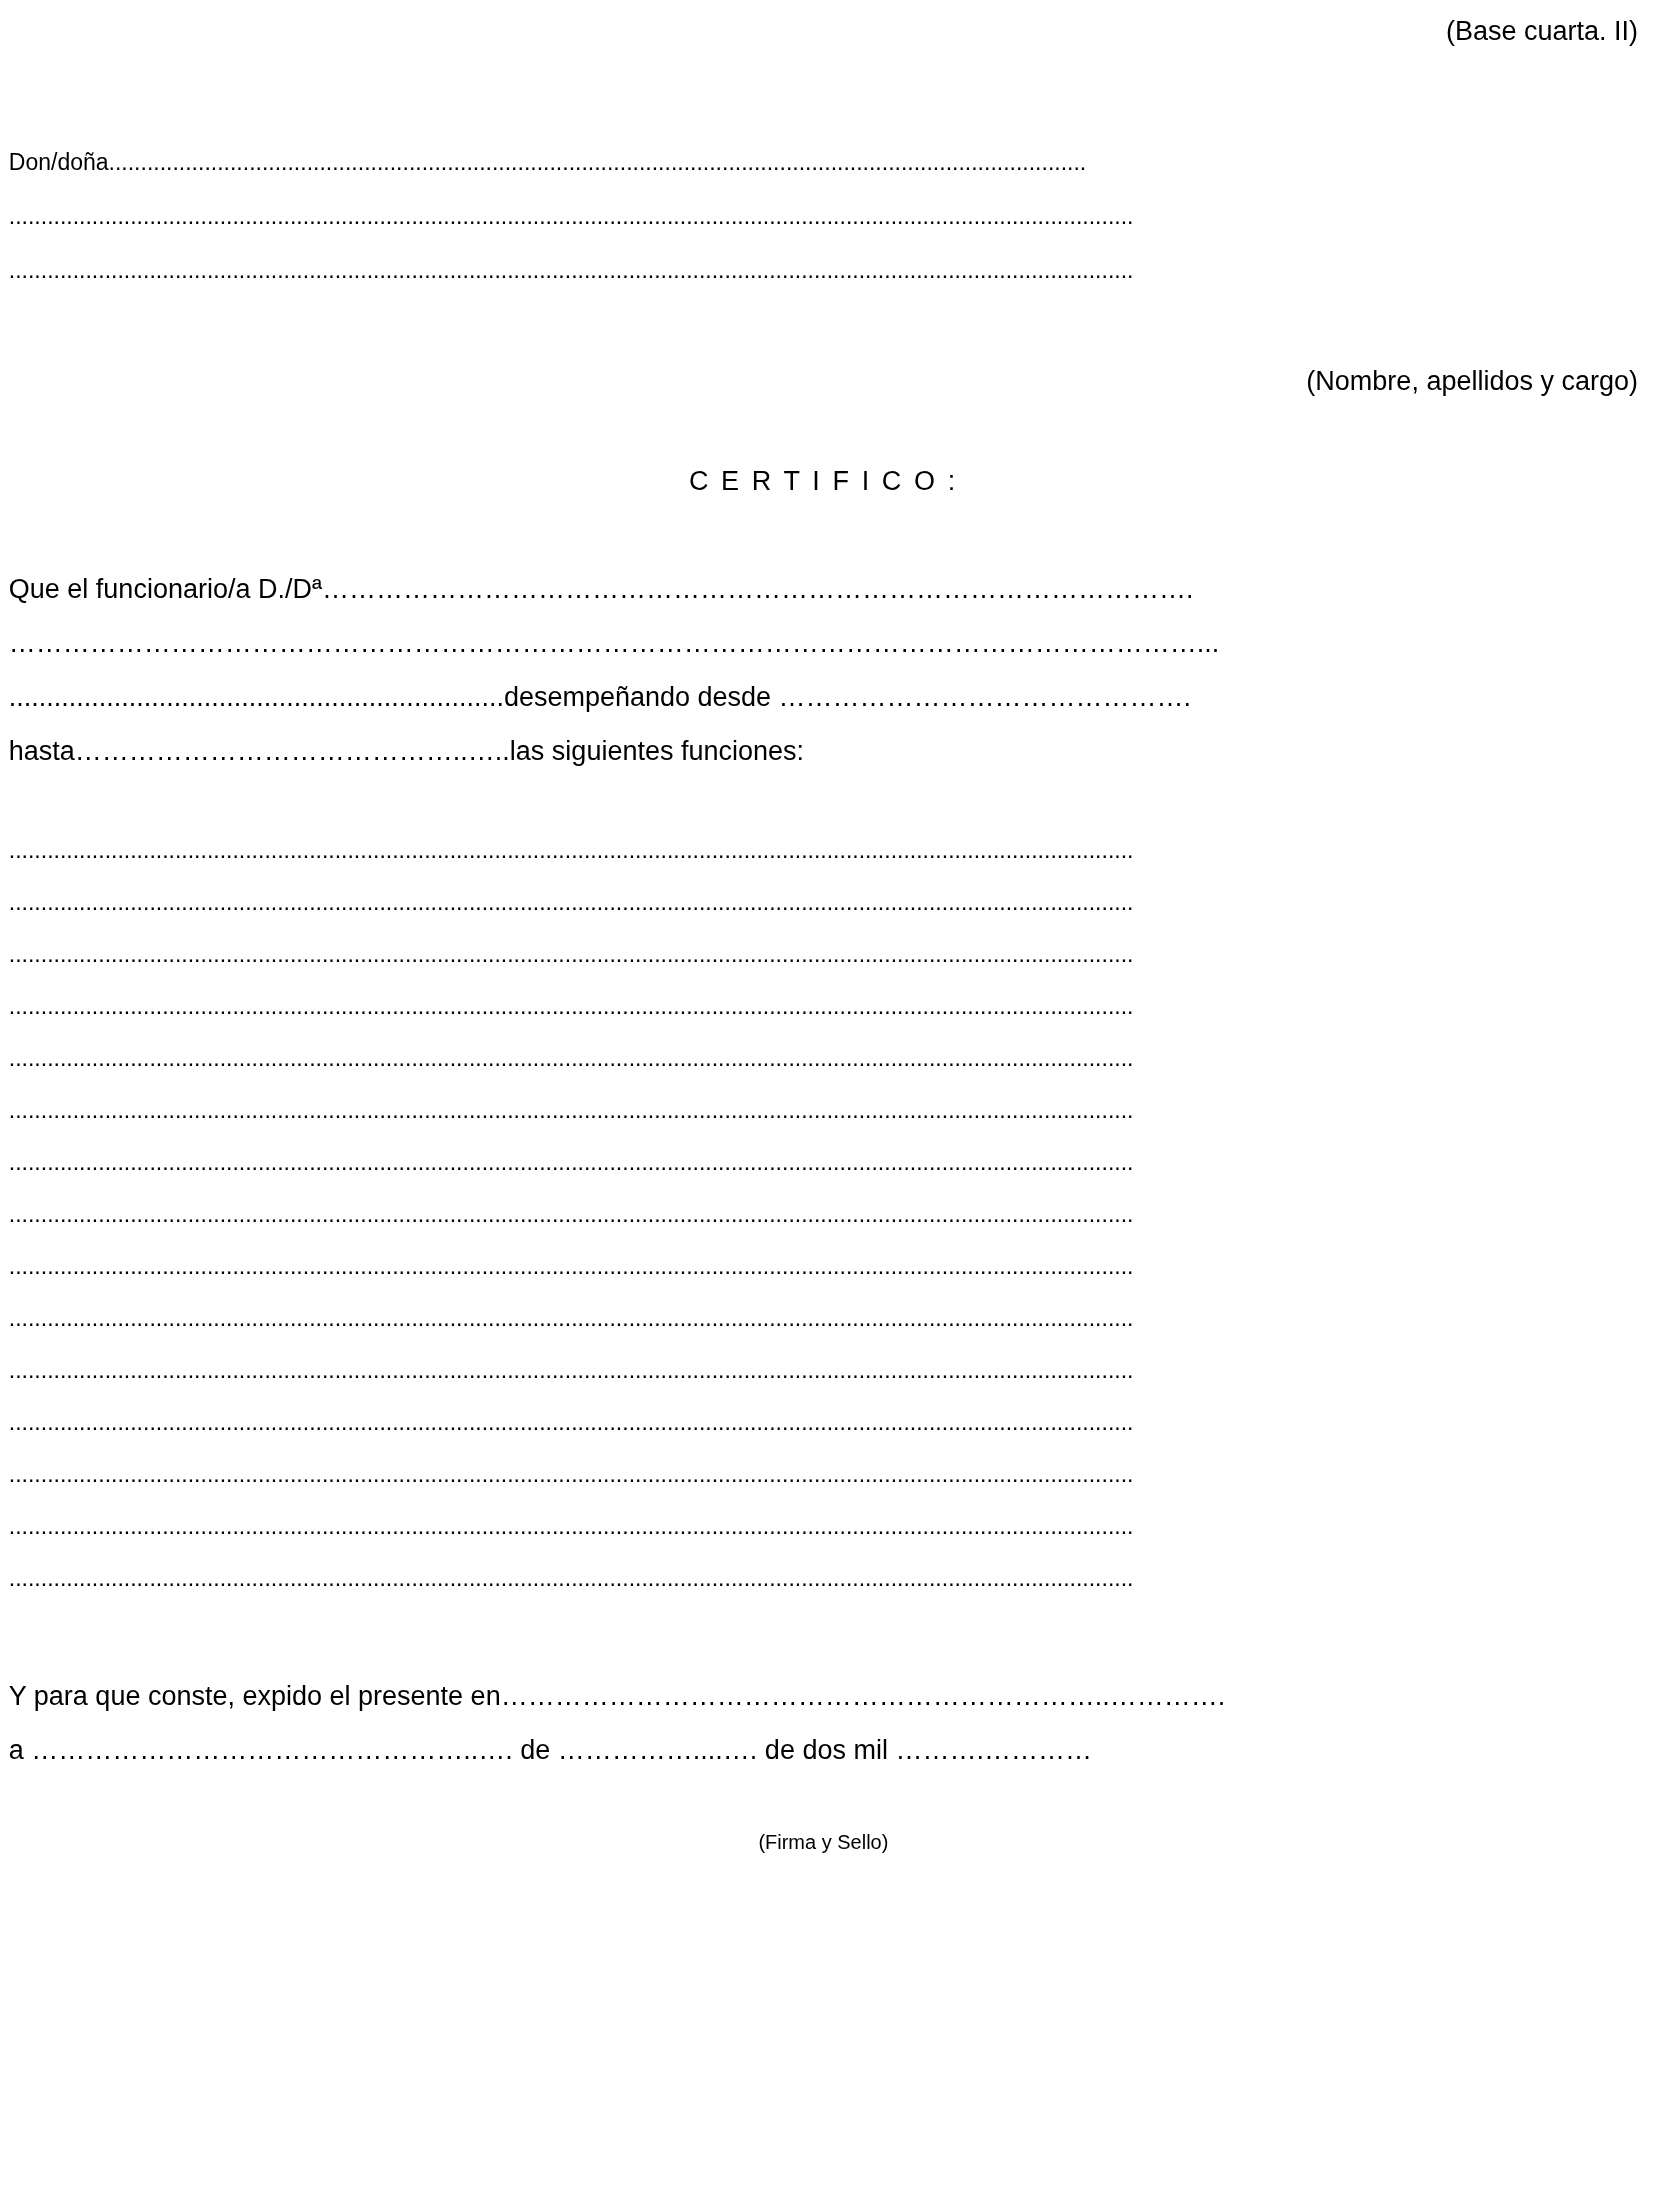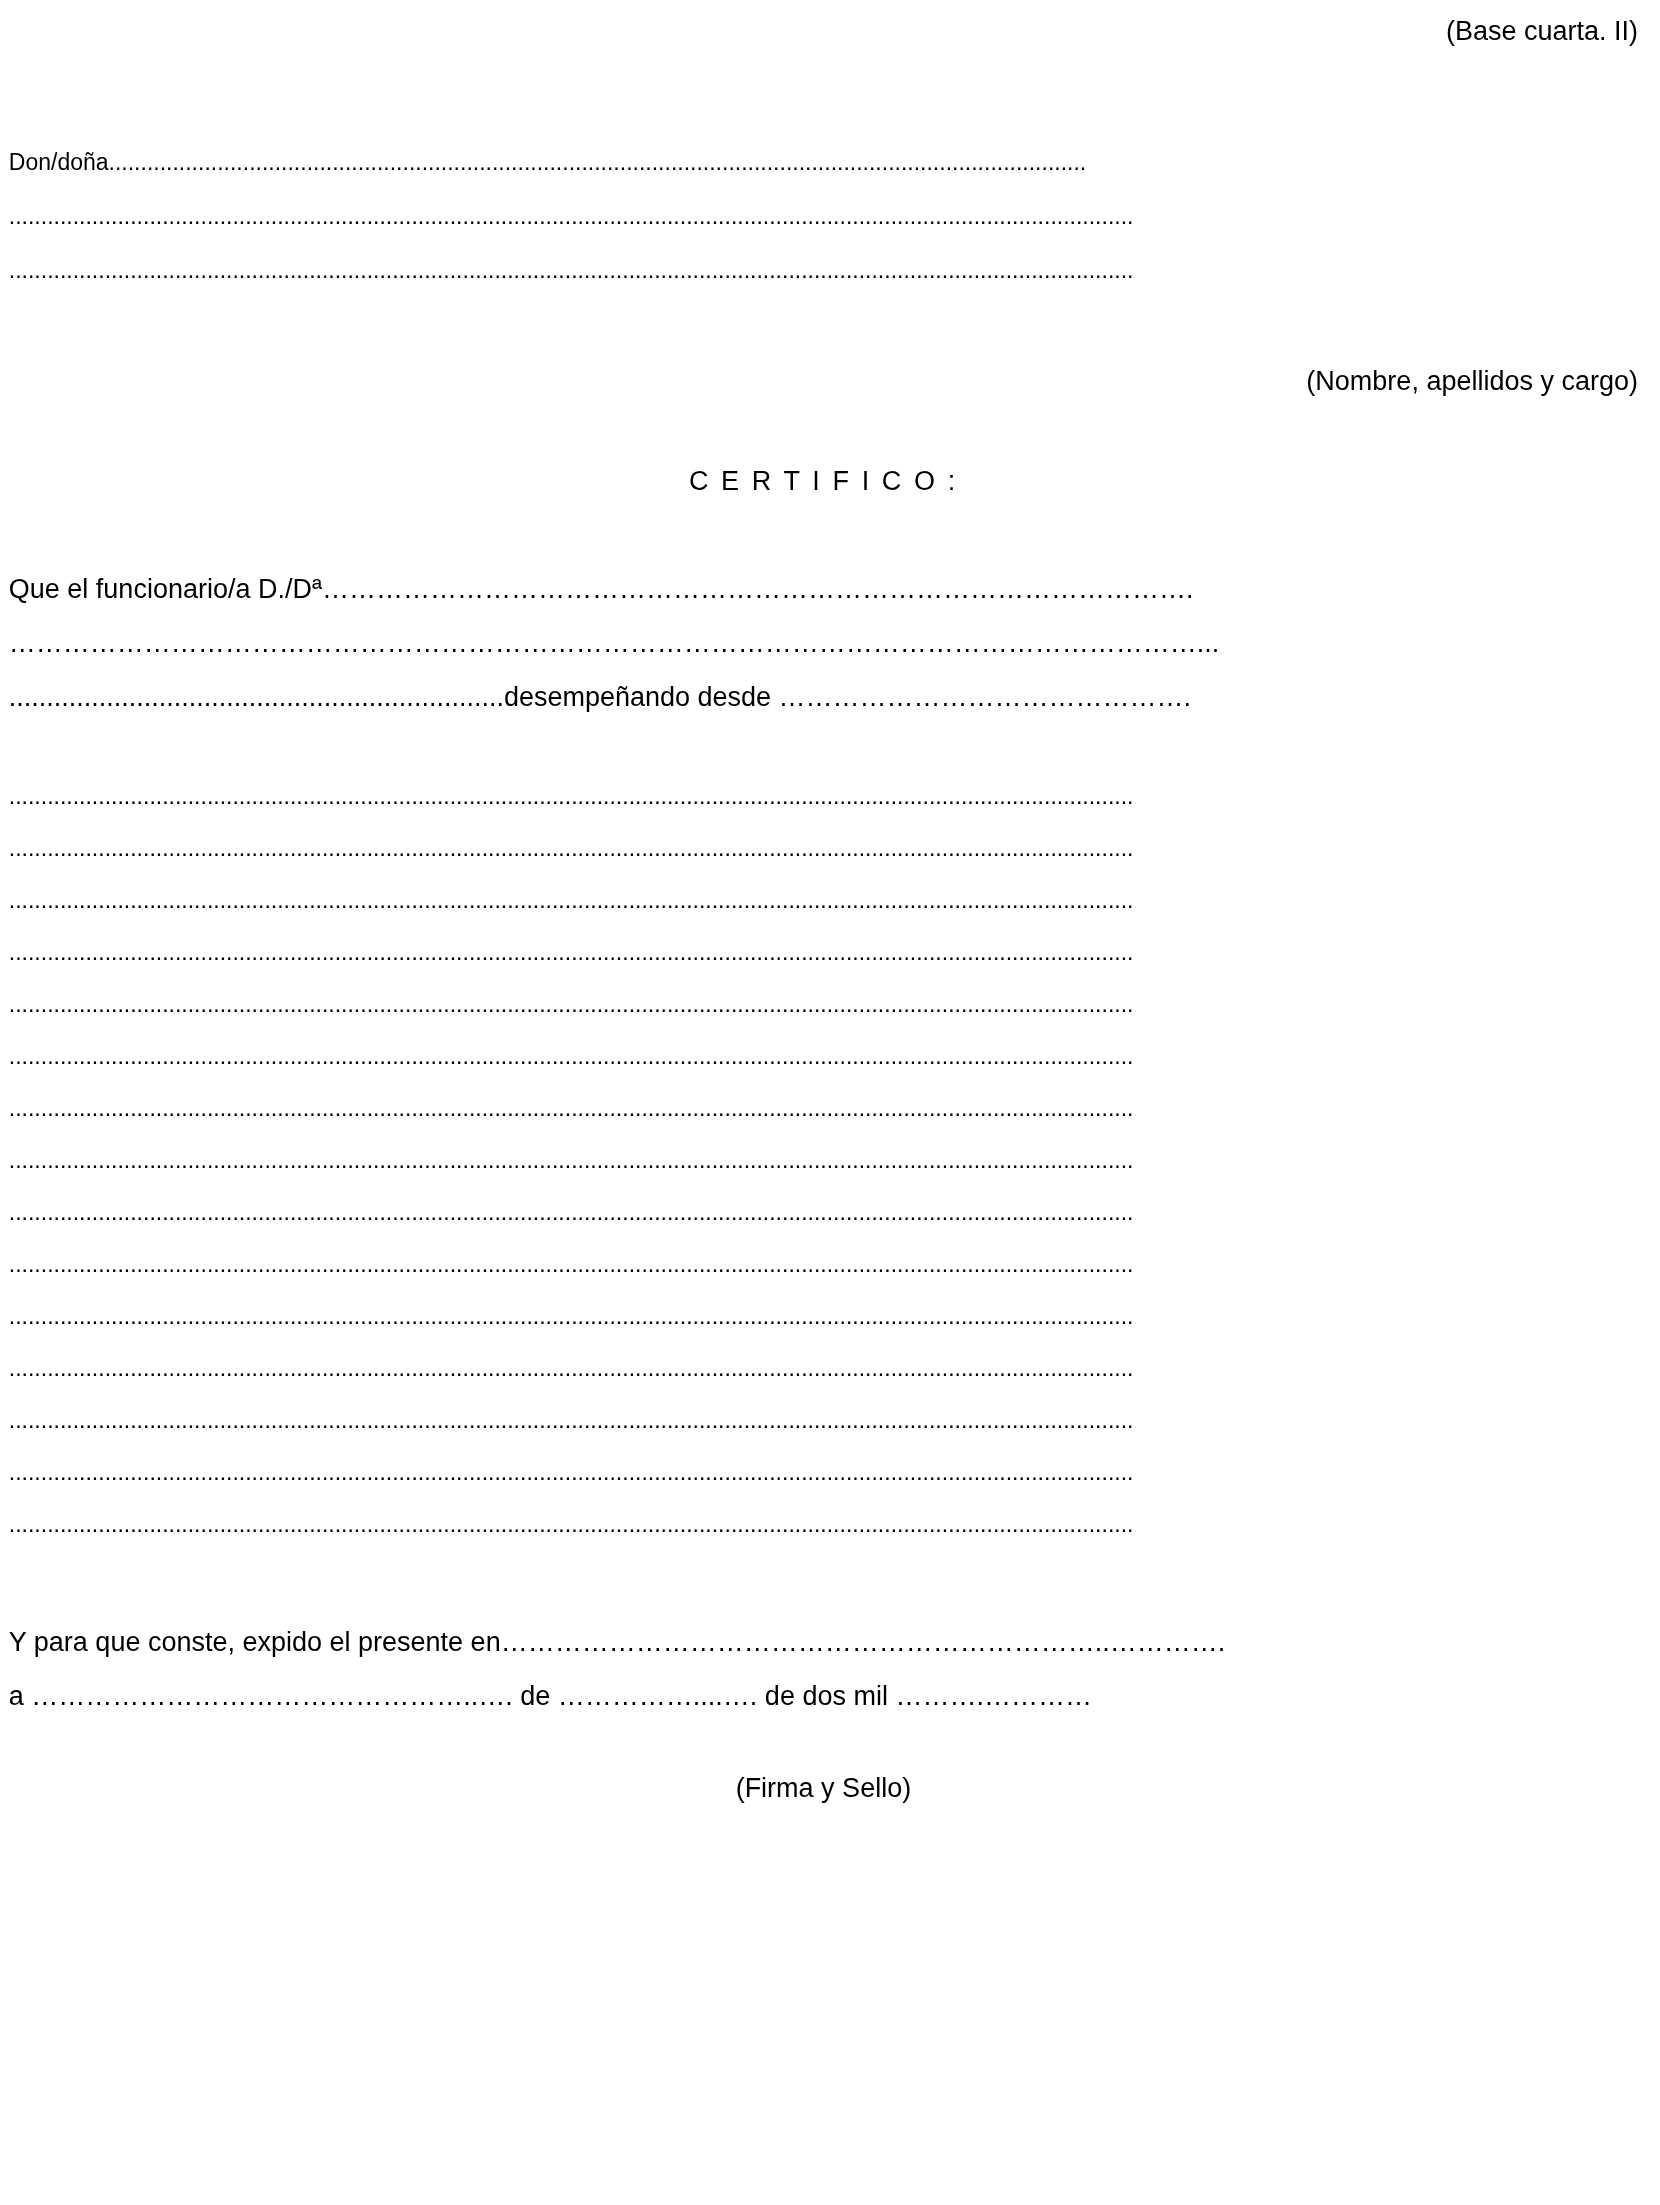--- a/index.html
+++ b/index.html
@@ -37,21 +37,21 @@
   .spacer-md { height: 46px; }
   .certifico {
     font-size: 27px;
     letter-spacing: 2.6px;
     text-align: center;
   }
   .dots-block .line {
     line-height: 52px;
   }
   .footer-note {
-    font-size: 27px;
+    font-size: 20px;
     text-align: center;
     line-height: 39px;
   }
   .body-text {
     font-size: 27px;
     line-height: 54px;
   }
 </style>
 </head>
 <body>
@@ -72,20 +72,21 @@
 
   <div class="spacer-lg"></div>
 
   <div class="certifico">C E R T I F I C O :</div>
 
   <div class="spacer-lg"></div>
 
   <div class="body-text">Que el funcionario/a D./Dª…………………………………………………………………………………….</div>
   <div class="body-text">……………………………………………………………………………………………………………………...</div>
   <div class="body-text">..................................................................desempeñando desde ……………………………………….</div>
+  <div class="body-text">hasta……………………………………..…..las siguientes funciones:</div>
 
   <div class="spacer-md"></div>
 
   <div class="dots-block">
     <div class="line">................................................................................................................................................................................</div>
     <div class="line">................................................................................................................................................................................</div>
     <div class="line">................................................................................................................................................................................</div>
     <div class="line">................................................................................................................................................................................</div>
     <div class="line">................................................................................................................................................................................</div>
     <div class="line">................................................................................................................................................................................</div>

